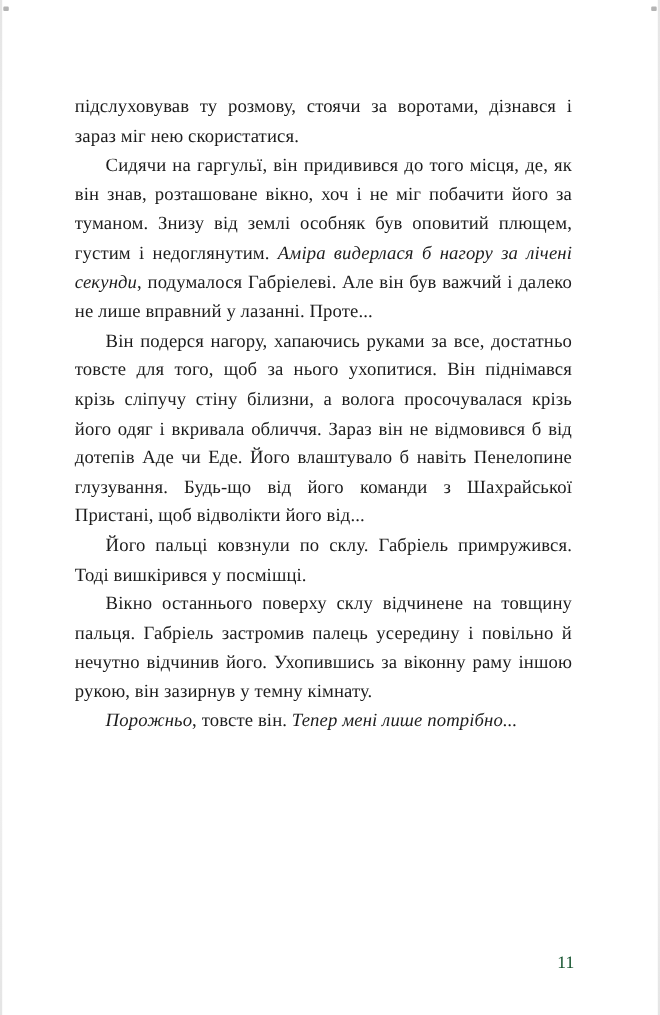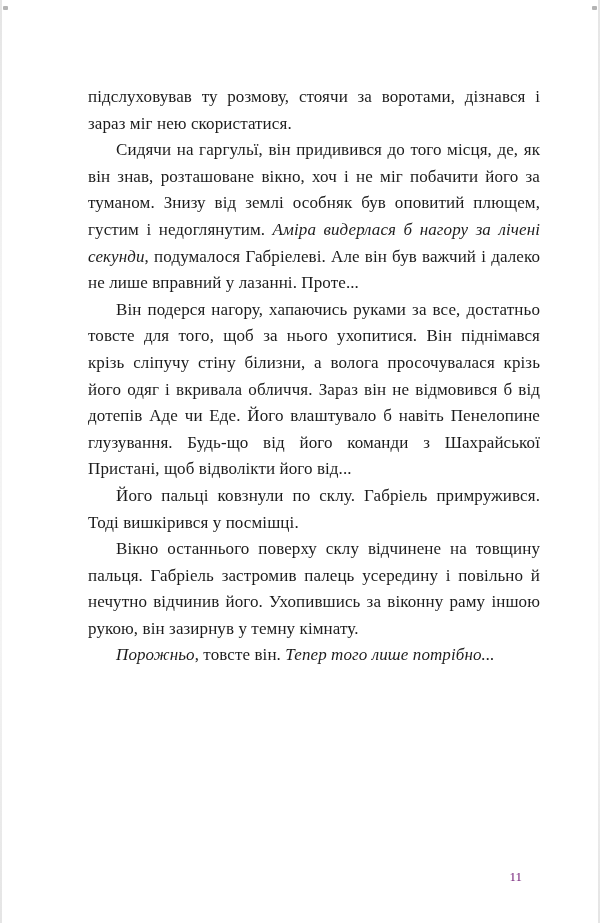--- a/index.html
+++ b/index.html
@@ -35,57 +35,57 @@
     background: #6a6a6a;
     opacity: 0.5;
     border-radius: 1px;
   }
   .corner-mark.left { left: 3px; }
   .corner-mark.right { right: 3px; }
 
   .page-text {
     position: absolute;
     top: 84px;
-    left: 88px;
+    left: 68px;
     width: 452px;
     font-size: 17px;
     line-height: 26.6px;
     text-align: justify;
     letter-spacing: 0.1px;
   }
   .page-text p {
     margin: 0;
     padding: 0;
   }
   .page-text p.indent {
     text-indent: 28px;
   }
   .page-text em {
     font-style: italic;
   }
   .page-number {
     position: absolute;
     right: 78px;
     bottom: 38px;
-    font-size: 13px;
-    color: #701a75;
+    font-size: 16px;
+    color: #14532d;
   }
 </style>
 </head>
 <body>
 
 <div class="book-page">
   <div class="edge-line edge-left"></div>
   <div class="edge-line edge-right"></div>
   <div class="corner-mark left"></div>
   <div class="corner-mark right"></div>
 
   <div class="page-text">
       <p><span>підслуховував ту розмову, стоячи за воротами, дізнався і зараз міг нею скористатися.</span></p>
       <p class="indent"><span>Сидячи на гаргульї, він придивився до того місця, де, як він знав, розташоване вікно, хоч і не міг побачити його за туманом. Знизу від землі особняк був оповитий плющем, густим і недоглянутим. </span><em>Аміра видерлася б нагору за лічені секунди</em><span>, подумалося Габріелеві. Але він був важчий і далеко не лише вправний у лазанні. Проте...</span></p>
       <p class="indent"><span>Він подерся нагору, хапаючись руками за все, достатньо товсте для того, щоб за нього ухопитися. Він піднімався крізь сліпучу стіну білизни, а волога просочувалася крізь його одяг і вкривала обличчя. Зараз він не відмовився б від дотепів Аде чи Еде. Його влаштувало б навіть Пенелопине глузування. Будь-що від його команди з Шахрайської Пристані, щоб відволікти його від...</span></p>
       <p class="indent"><span>Його пальці ковзнули по склу. Габріель примружився. Тоді вишкірився у посмішці.</span></p>
       <p class="indent"><span>Вікно останнього поверху склу відчинене на товщину пальця. Габріель застромив палець усередину і повільно й нечутно відчинив його. Ухопившись за віконну раму іншою рукою, він зазирнув у темну кімнату.</span></p>
-      <p class="indent"><em>Порожньо</em><span>, товсте він. </span><em>Тепер того лише потрібно...</em></p>
+      <p class="indent"><em>Порожньо</em><span>, товсте він. </span><em>Тепер мені лише потрібно...</em></p>
     </div>
 
   <span class="page-number">11</span>
 </div>
 
 </body></html>

